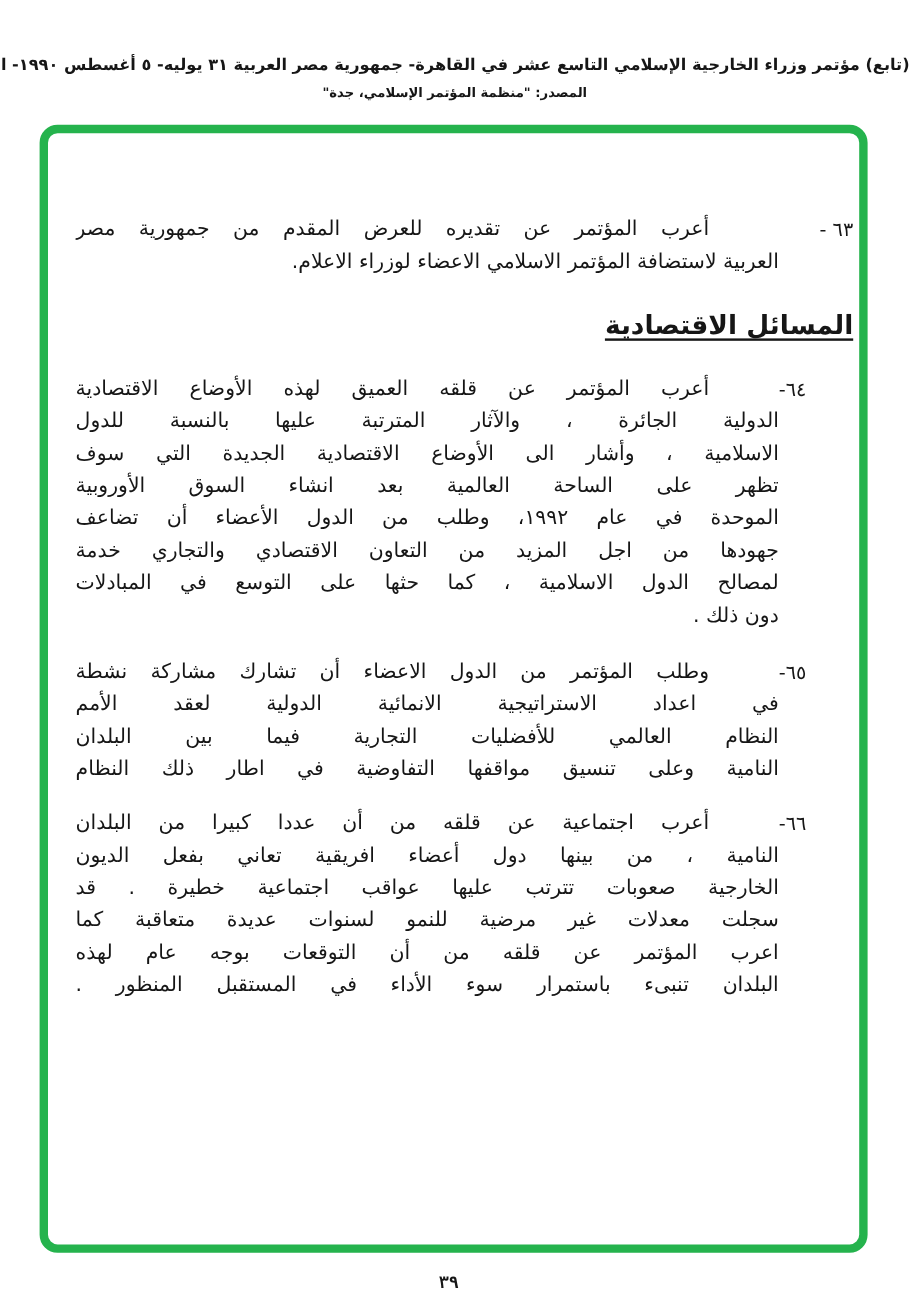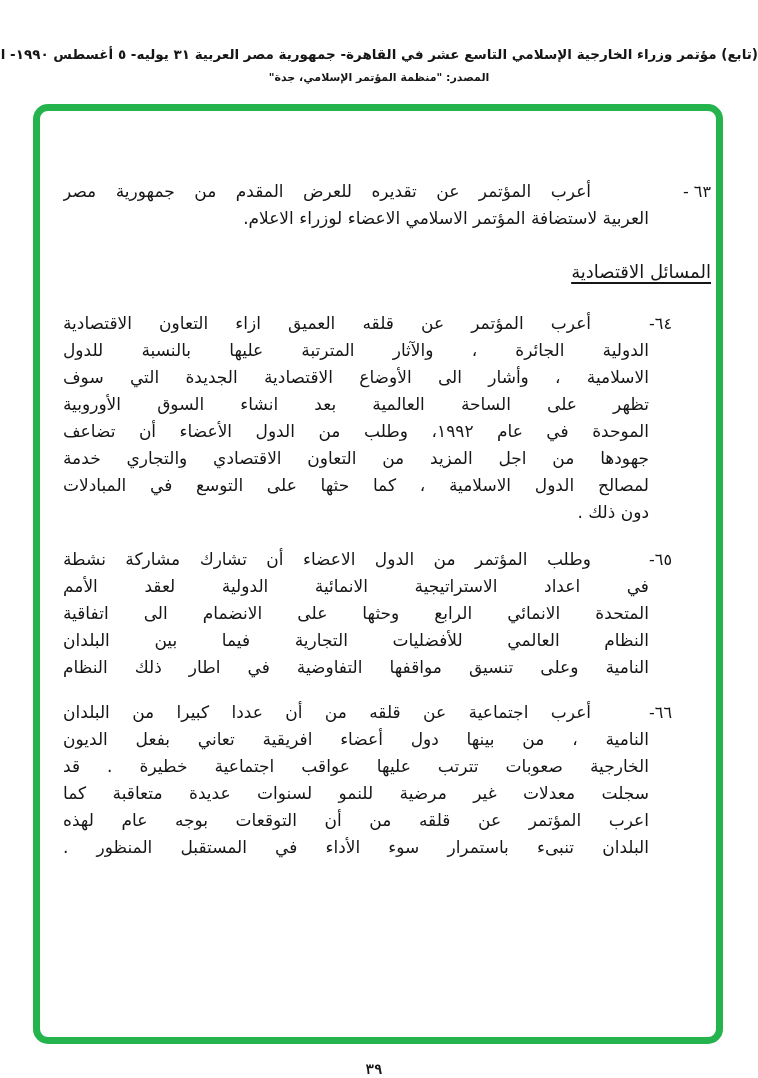--- a/index.html
+++ b/index.html
@@ -48,21 +48,21 @@
   .line.first { text-indent: 58px; }
   .line.short { text-align-last: right; }
 
   .para-64 { margin-top: 24px; }
   .para-65 { margin-top: 20px; }
   .para-66 { margin-top: 18px; }
 
   
   .secheading { margin-top: 26px; text-align: right; direction: rtl; }
   .secheading span {
-    font-weight: normal; font-size: 18px;
+    font-weight: bold; font-size: 22px;
     text-decoration: underline;
     text-underline-offset: 4px;
     text-decoration-thickness: 1.5px;
   }
 
   
   .pagenum {
     position: absolute;
     left: 0; right: 10px; bottom: 0;
     text-align: center;
@@ -93,37 +93,36 @@
           </div>
       </div>
 
       <div class="secheading">
         <span>المسائل الاقتصادية</span>
       </div>
 
       <div class="para para-64">
         <span class="pnum">٦٤-</span>
         <div class="ptext">
-            <div class="line first">أعرب المؤتمر عن قلقه العميق ازاء التعاون الاقتصادية</div>
+            <div class="line first">أعرب المؤتمر عن قلقه العميق لهذه الأوضاع الاقتصادية</div>
             <div class="line">الدولية الجائرة ، والآثار المترتبة عليها بالنسبة للدول</div>
             <div class="line">الاسلامية ، وأشار الى الأوضاع الاقتصادية الجديدة التي سوف</div>
             <div class="line">تظهر على الساحة العالمية بعد انشاء السوق الأوروبية</div>
             <div class="line">الموحدة في عام ١٩٩٢، وطلب من الدول الأعضاء أن تضاعف</div>
             <div class="line">جهودها من اجل المزيد من التعاون الاقتصادي والتجاري خدمة</div>
             <div class="line">لمصالح الدول الاسلامية ، كما حثها على التوسع في المبادلات</div>
             <div class="line short">دون ذلك .</div>
           </div>
       </div>
 
       <div class="para para-65">
         <span class="pnum">٦٥-</span>
         <div class="ptext">
             <div class="line first">وطلب المؤتمر من الدول الاعضاء أن تشارك مشاركة نشطة</div>
             <div class="line">في اعداد الاستراتيجية الانمائية الدولية لعقد الأمم</div>
-            <div class="line">المتحدة الانمائي الرابع وحثها على الانضمام الى اتفاقية</div>
             <div class="line">النظام العالمي للأفضليات التجارية فيما بين البلدان</div>
             <div class="line">النامية وعلى تنسيق مواقفها التفاوضية في اطار ذلك النظام</div>
           </div>
       </div>
 
       <div class="para para-66">
         <span class="pnum">٦٦-</span>
         <div class="ptext">
             <div class="line first">أعرب اجتماعية عن قلقه من أن عددا كبيرا من البلدان</div>
             <div class="line">النامية ، من بينها دول أعضاء افريقية تعاني بفعل الديون</div>

